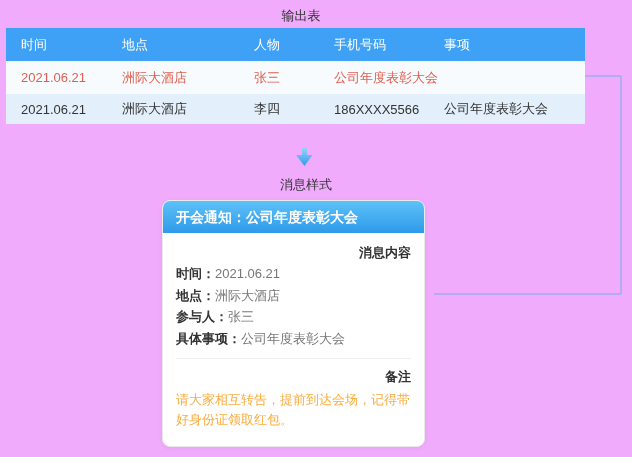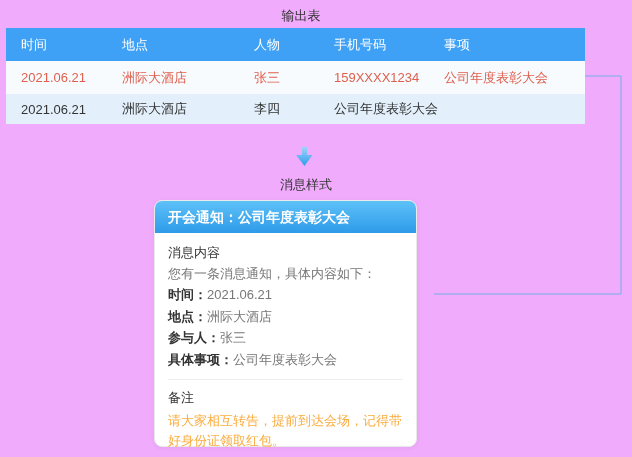--- a/index.html
+++ b/index.html
@@ -20,28 +20,28 @@
 
   
   .connector{position:absolute;left:0;top:0;pointer-events:none;}
 
   
   .flow-arrow{position:absolute;left:294px;top:146px;}
   .flow-label{position:absolute;top:176px;left:306px;transform:translateX(-50%);
     font-size:13px;color:#333;white-space:nowrap;}
 
   
-  .card{position:absolute;left:154px;top:200px;width:263px;height:247px;box-sizing:border-box;
+  .card{position:absolute;left:162px;top:200px;width:263px;height:247px;box-sizing:border-box;
     background:#fff;border:1px solid #E9E9E9;border-radius:8px;
     box-shadow:0 1px 5px rgba(0,0,0,0.05);}
   .card-header{height:32px;line-height:32px;border-radius:7px 7px 0 0;
     background:linear-gradient(180deg,#5EC1F8,#2E9AE9);
     color:#fff;font-weight:bold;font-size:14px;padding-left:13px;white-space:nowrap;}
   .card-body{padding:9px 13px 0 13px;font-size:13px;}
-  .sec-title{font-weight:normal;color:#333;line-height:21px;}
+  .sec-title{font-weight:bold;color:#333;line-height:21px;text-align:right;}
   .intro{color:#777;line-height:21px;}
   .field{line-height:21.5px;white-space:nowrap;}
   .field .flabel{font-weight:bold;color:#333;}
   .field .fvalue{color:#777;}
   .divider{height:1px;background:#EEE;margin:9px 0 7px 0;}
   .note-text{color:#FAAC3F;line-height:19.5px;margin-top:3px;}
 </style>
 </head>
 <body>
 
@@ -58,27 +58,27 @@
       <div class="cell c1">时间</div>
       <div class="cell c2">地点</div>
       <div class="cell c3">人物</div>
       <div class="cell c4">手机号码</div>
       <div class="cell c5">事项</div>
     </div>
     <div class="trow r-hi">
       <div class="cell c1">2021.06.21</div>
       <div class="cell c2">洲际大酒店</div>
       <div class="cell c3">张三</div>
-      <div class="cell c4">159XXXX1234</div>
       <div class="cell c5">公司年度表彰大会</div>
     </div>
     <div class="trow r-norm">
       <div class="cell c1">2021.06.21</div>
       <div class="cell c2">洲际大酒店</div>
       <div class="cell c3">李四</div>
+      <div class="cell c4">186XXXX5566</div>
       <div class="cell c5">公司年度表彰大会</div>
     </div>
   </div>
 
   <div class="flow-arrow">
     <svg width="21" height="21" viewBox="0 0 21 21">
       <defs>
         <linearGradient id="ag" x1="0" y1="0" x2="0" y2="1">
           <stop offset="0" stop-color="#9FD4F8"></stop>
           <stop offset="1" stop-color="#2F9CEC"></stop>
@@ -87,21 +87,20 @@
       <path d="M8 1 h5 v8 h5.5 L10.5 20 L2 9 h6 Z" fill="url(#ag)"></path>
     </svg>
   </div>
 
   <div class="flow-label">消息样式</div>
 
   <div class="card">
     <div class="card-header">开会通知：公司年度表彰大会</div>
     <div class="card-body">
       <div class="sec-title">消息内容</div>
-      <div class="intro">您有一条消息通知，具体内容如下：</div>
 
       <div class="field">
         <span class="flabel">时间：</span><span class="fvalue">2021.06.21</span>
       </div>
       <div class="field">
         <span class="flabel">地点：</span><span class="fvalue">洲际大酒店</span>
       </div>
       <div class="field">
         <span class="flabel">参与人：</span><span class="fvalue">张三</span>
       </div>

